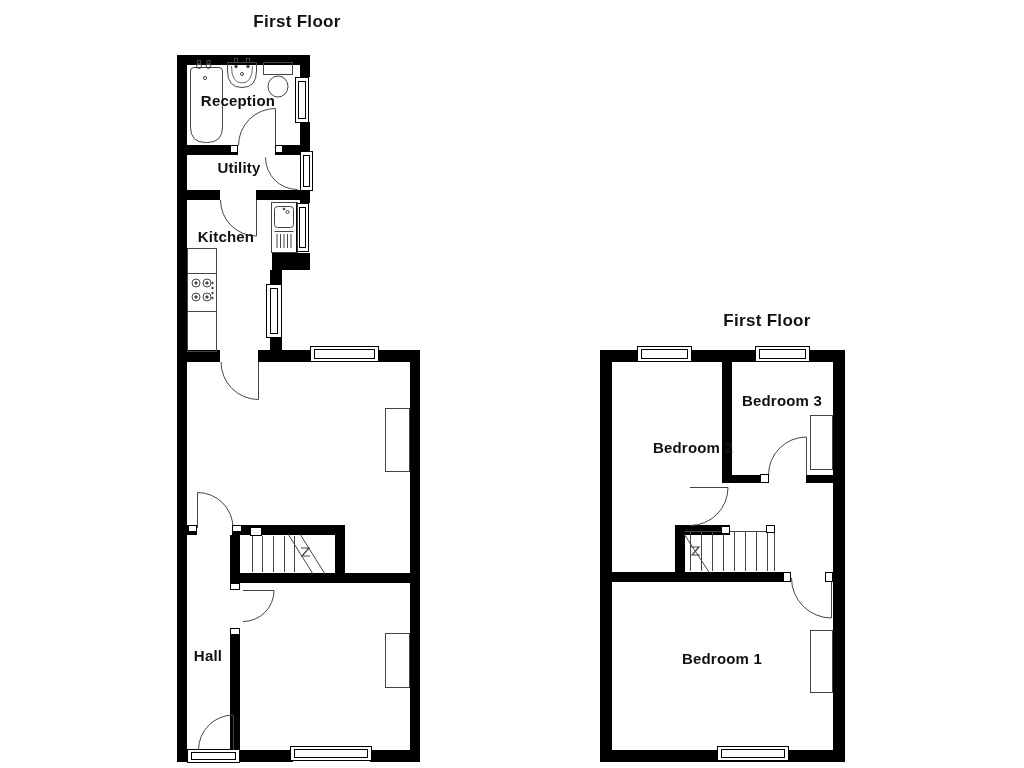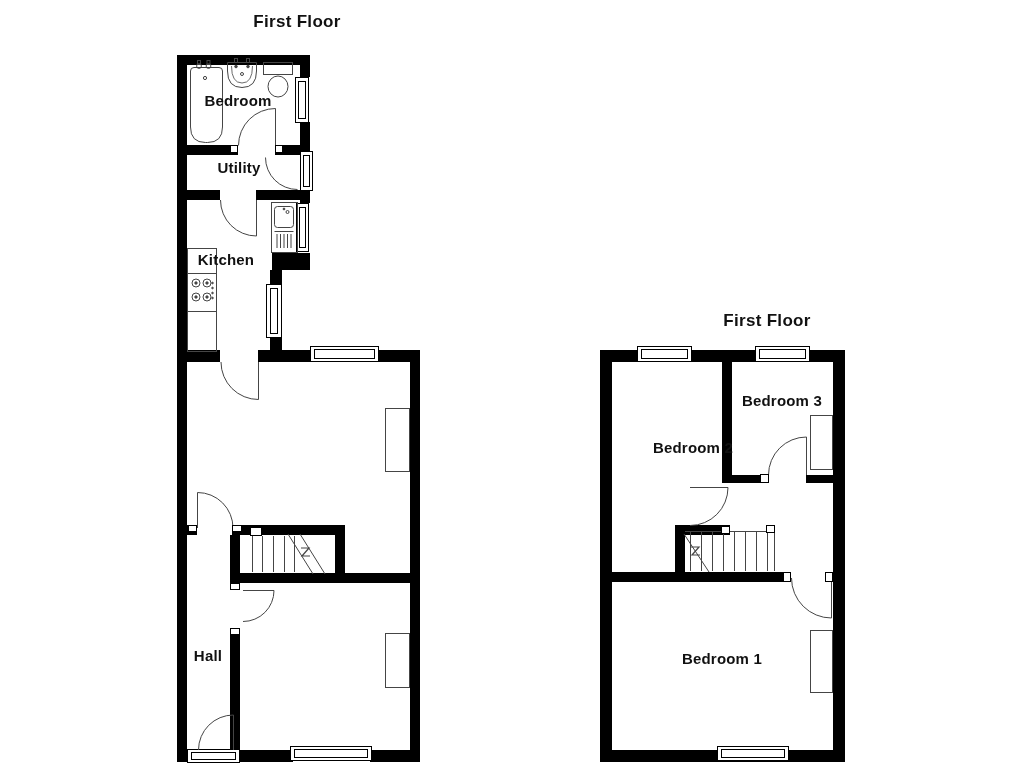--- a/index.html
+++ b/index.html
@@ -223,22 +223,22 @@
       <rect x="275.5" y="145.5" width="7" height="7"></rect>
       <rect x="721.5" y="526.5" width="8" height="7"></rect>
       <rect x="766.5" y="525.5" width="8" height="7"></rect>
       <rect x="760.5" y="474.5" width="8" height="8"></rect>
       <rect x="783.5" y="572.5" width="7" height="9"></rect>
       <rect x="825.5" y="572.5" width="7" height="9"></rect>
     </g>
   </svg>
 
   <div class="lbl title" style="left:297px;top:14px;">First Floor</div>
-  <div class="lbl" style="left:238px;top:93px;">Bedroom</div>
+  <div class="lbl" style="left:238px;top:93px;">Reception</div>
   <div class="lbl" style="left:239px;top:160px;">Utility</div>
-  <div class="lbl" style="left:226px;top:229px;margin-top:23px;">Kitchen</div>
+  <div class="lbl" style="left:226px;top:229px;">Kitchen</div>
   <div class="lbl" style="left:208px;top:648px;">Hall</div>
 
   <div class="lbl title" style="left:725px;top:313px;margin-left:42px;">First Floor</div>
   <div class="lbl" style="left:668px;top:440px;margin-left:25px;">Bedroom 2</div>
   <div class="lbl" style="left:782px;top:393px;">Bedroom 3</div>
   <div class="lbl" style="left:722px;top:651px;">Bedroom 1</div>
 </div>
 
 </body></html>

